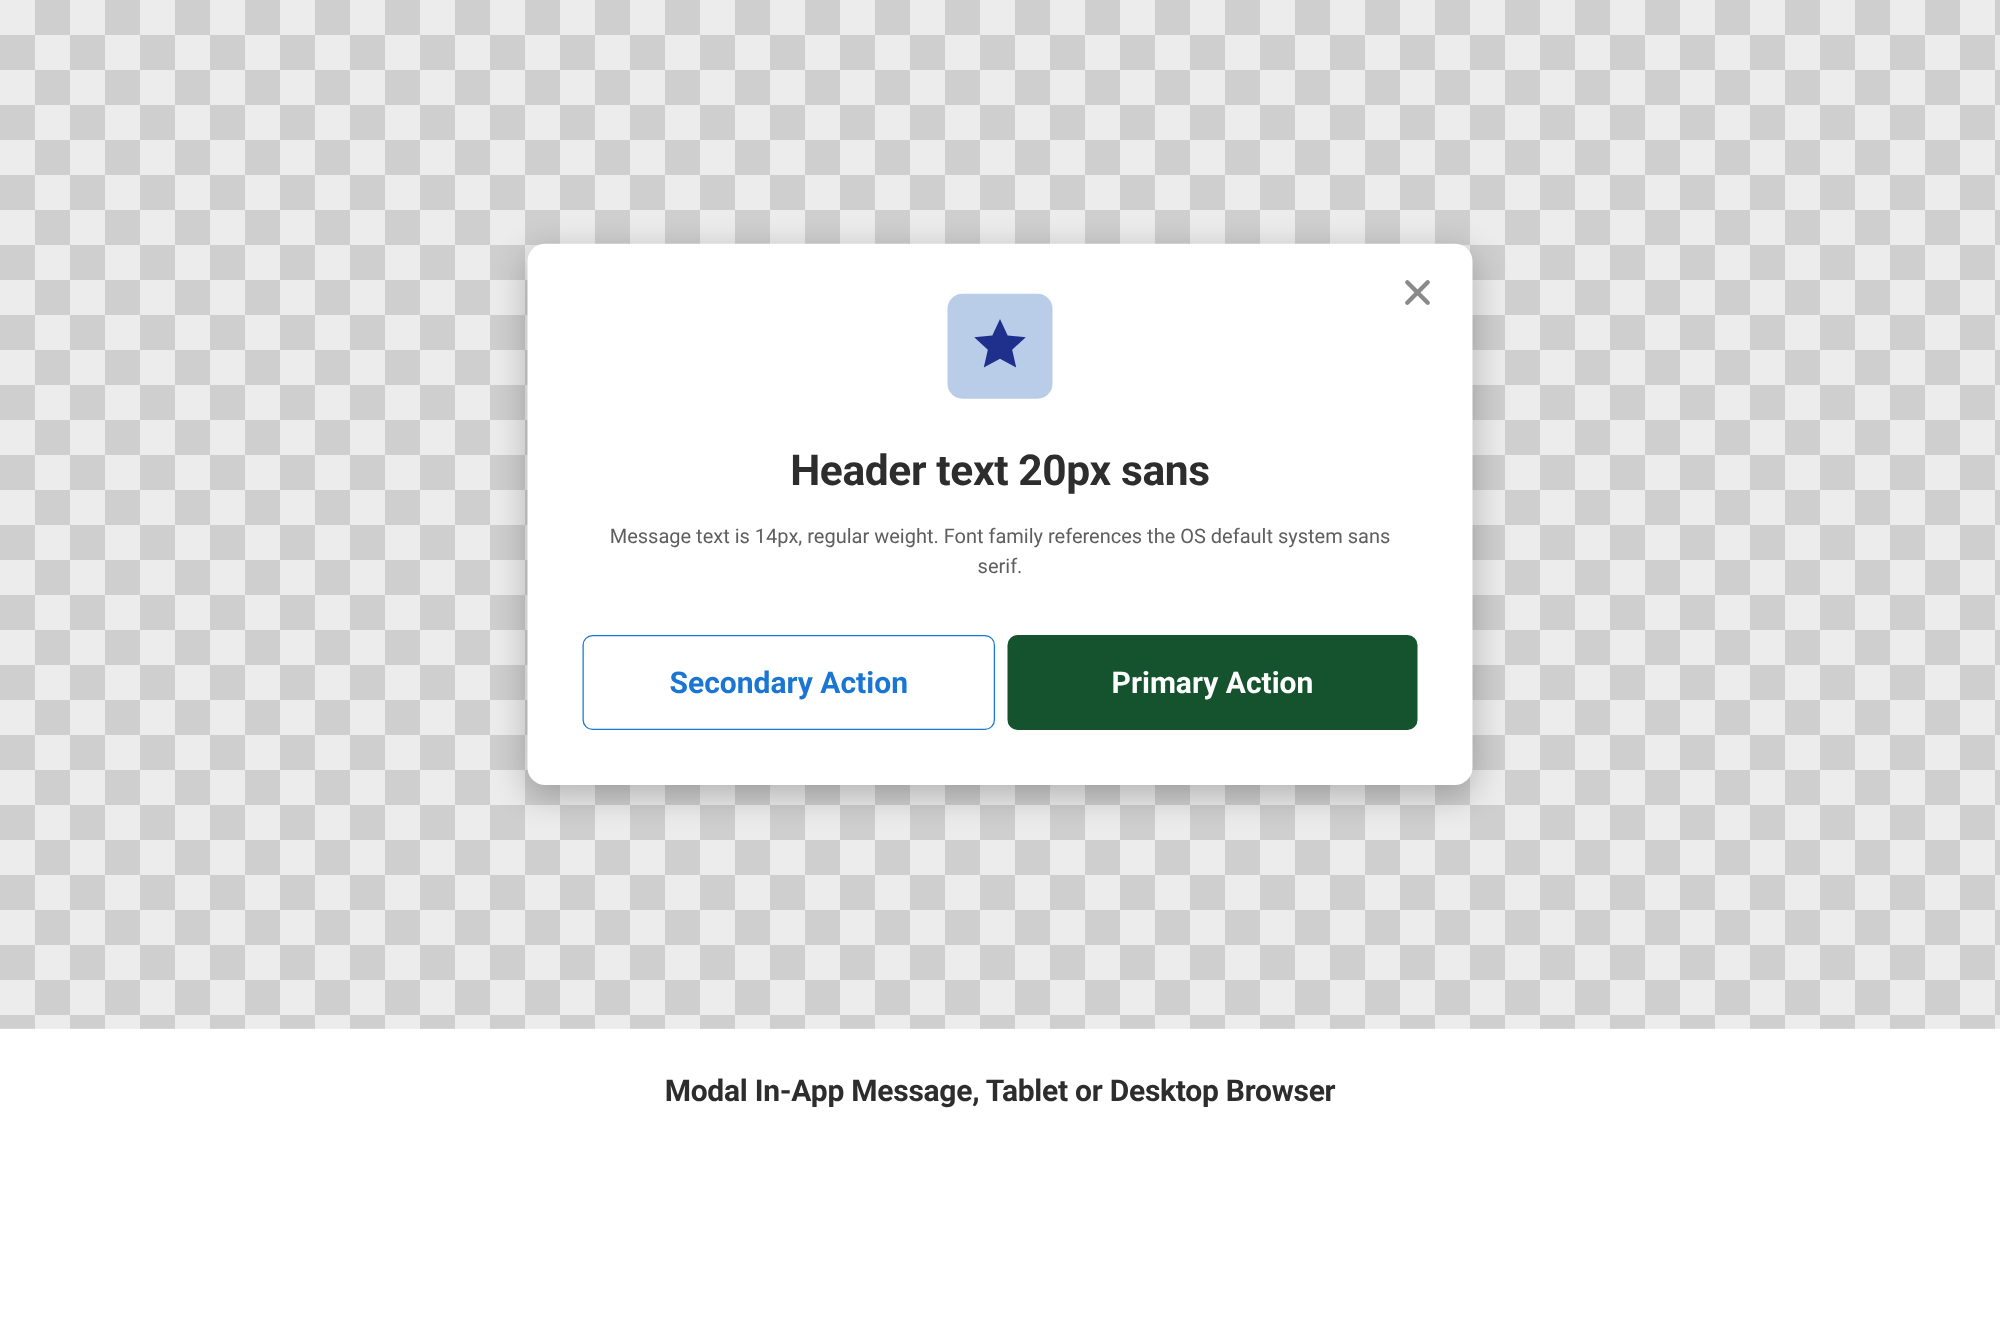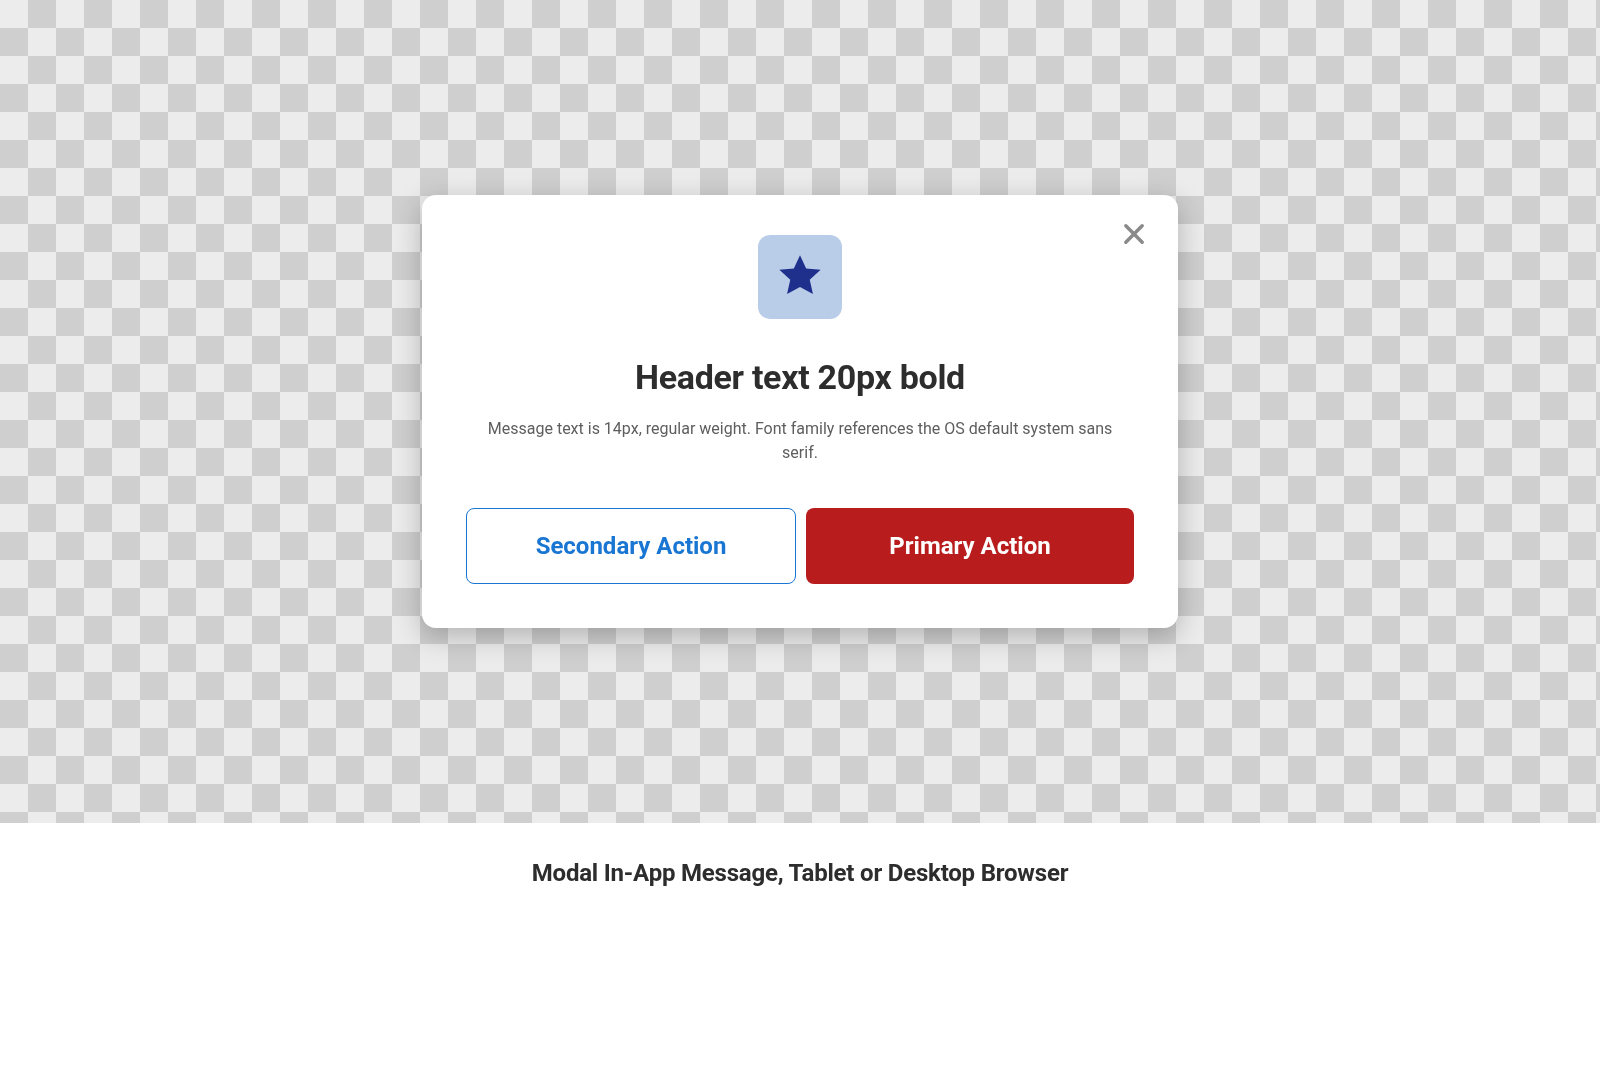--- a/index.html
+++ b/index.html
@@ -113,21 +113,21 @@
       font-family: inherit;
     }
     
     .btn-secondary {
       background: #ffffff;
       border: 1.5px solid #1976d2;
       color: #1976d2;
     }
     
     .btn-primary {
-      background: #b91c1c;
+      background: #14532d;
       border: none;
       color: #ffffff;
     }
     
     .caption-area {
       width: 100%;
       padding-top: 36px;
       text-align: center;
     }
     
@@ -154,21 +154,21 @@
     </button>
 
     <div class="icon-tile">
       <span>
         <svg viewBox="0 0 24 24">
           <path d="M12 2.5l2.95 6.36 6.95.64-5.23 4.77 1.55 6.88L12 17.77l-6.22 3.38 1.55-6.88L2.1 9.5l6.95-.64L12 2.5z"></path>
         </svg>
       </span>
     </div>
 
-    <h2 class="modal-header">Header text 20px bold</h2>
+    <h2 class="modal-header">Header text 20px sans</h2>
 
     <p class="modal-message">Message text is 14px, regular weight. Font family references the OS default system sans serif.</p>
 
     <div class="button-row">
       <button class="btn btn-secondary">Secondary Action</button>
       <button class="btn btn-primary">Primary Action</button>
     </div>
 
   </div>
 </div>

